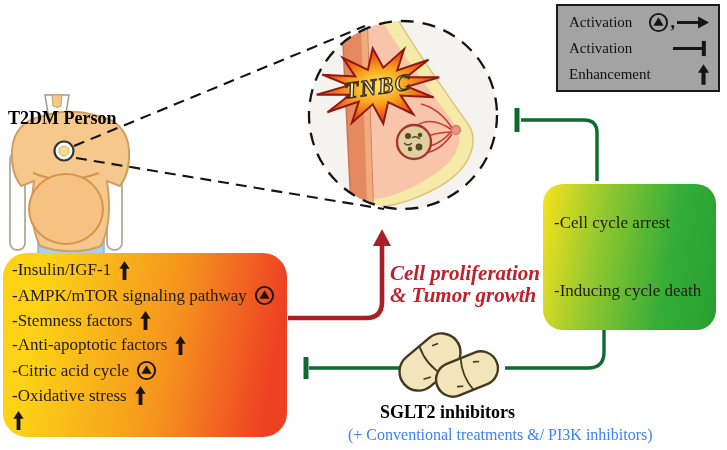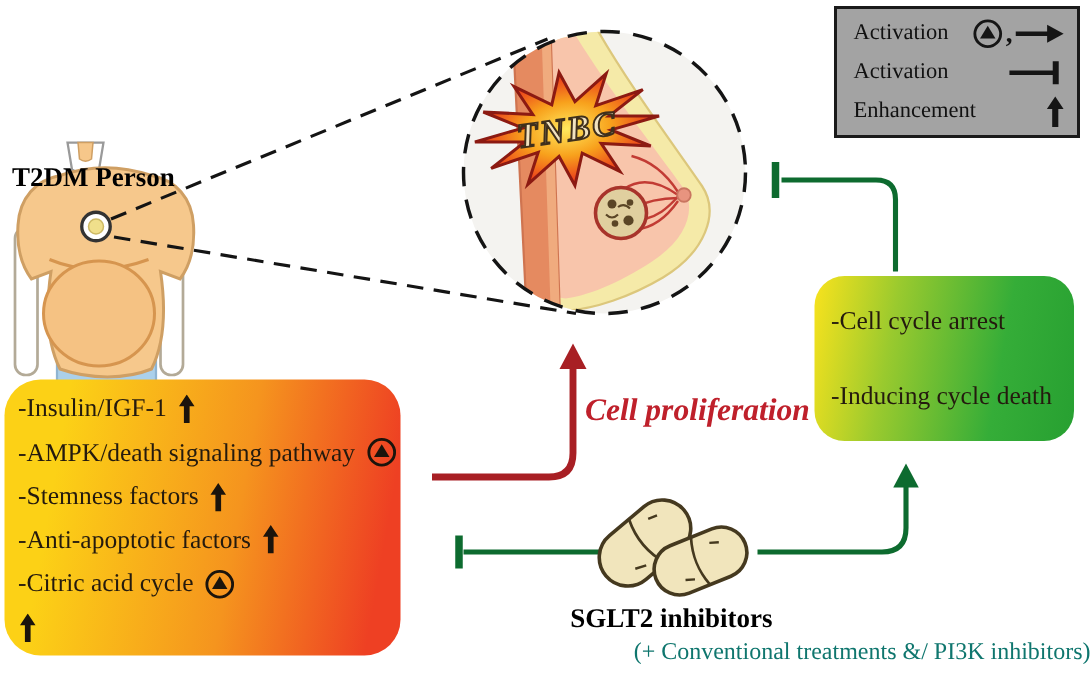--- a/index.html
+++ b/index.html
@@ -19,29 +19,29 @@
   .sym-arrow{width:33px;height:15px;}
   .sym-tbar{width:38px;height:19px;}
   .sym-up{width:13px;height:21px;}
 
   
   .t2dm{position:absolute;left:8px;top:60px;font-size:18px;font-weight:bold;color:#000000;z-index:3;margin-top:48px;}
   .prolif{position:absolute;left:390px;top:262px;z-index:2;font-size:21px;font-weight:bold;
           font-style:italic;color:#bf202b;line-height:22px;white-space:nowrap;}
   .sglt2-title{position:absolute;left:355px;top:402px;width:160px;text-align:right;
                font-size:18px;font-weight:bold;color:#000000;z-index:2;white-space:nowrap;}
-  .sglt2-sub{position:absolute;left:348px;top:426px;width:379px;text-align:right;
-             font-size:16px;color:#0f766e;z-index:2;white-space:nowrap;}
+  .sglt2-sub{position:absolute;left:348px;top:426px;width:379px;text-align:left;
+             font-size:16px;color:#3b82f6;z-index:2;white-space:nowrap;}
 
   
-  .risk-box{position:absolute;left:3px;top:253px;width:264px;height:184px;border-radius:24px;
+  .risk-box{position:absolute;left:3px;top:253px;width:284px;height:184px;border-radius:24px;
             background:linear-gradient(100deg,#fcd116 15%,#f5941e 58%,#ee4023 92%);z-index:2;
             display:flex;flex-direction:column;justify-content:space-around;
             padding:5px 6px 5px 9px;box-sizing:border-box;}
-  .effect-box{position:absolute;left:543px;top:184px;width:173px;height:110px;border-radius:20px;
+  .effect-box{position:absolute;left:543px;top:184px;width:173px;height:146px;border-radius:20px;
             background:linear-gradient(100deg,#f3e11e 2%,#9aca2e 30%,#35ad38 70%,#27a031 100%);z-index:2;
             display:flex;flex-direction:column;justify-content:space-around;
             padding:5px 4px 5px 11px;box-sizing:border-box;}
   .box-row{display:flex;align-items:center;gap:7px;}
   .txt{font-size:17px;color:#241a0e;white-space:nowrap;}
   .row-up{width:13px;height:19px;flex:0 0 auto;}
   .row-act{width:21px;height:21px;flex:0 0 auto;}
 </style>
 </head>
 <body>
@@ -181,21 +181,21 @@
   <div class="t2dm">T2DM Person</div>
 
   <div class="risk-box">
     <div class="box-row">
       <span class="txt">-Insulin/IGF-1</span>
       <svg class="row-up" viewBox="0 0 14 22">
           <path d="M7 0 L13 9 L9.2 9 L9.2 22 L4.8 22 L4.8 9 L1 9 Z" fill="#1b140c"></path>
         </svg>
     </div>
     <div class="box-row">
-      <span class="txt">-AMPK/death signaling pathway</span>
+      <span class="txt">-AMPK/mTOR signaling pathway</span>
       <svg class="row-act" viewBox="0 0 22 22">
           <circle cx="11" cy="11" r="9" fill="none" stroke="#1b140c" stroke-width="2"></circle>
           <path d="M11 5.4 L16.4 14.4 L5.6 14.4 Z" fill="#1b140c"></path>
         </svg>
     </div>
     <div class="box-row">
       <span class="txt">-Stemness factors</span>
       <svg class="row-up" viewBox="0 0 14 22">
           <path d="M7 0 L13 9 L9.2 9 L9.2 22 L4.8 22 L4.8 9 L1 9 Z" fill="#1b140c"></path>
         </svg>
@@ -207,28 +207,35 @@
         </svg>
     </div>
     <div class="box-row">
       <span class="txt">-Citric acid cycle</span>
       <svg class="row-act" viewBox="0 0 22 22">
           <circle cx="11" cy="11" r="9" fill="none" stroke="#1b140c" stroke-width="2"></circle>
           <path d="M11 5.4 L16.4 14.4 L5.6 14.4 Z" fill="#1b140c"></path>
         </svg>
     </div>
     <div class="box-row">
+      <span class="txt">-Oxidative stress</span>
+      <svg class="row-up" viewBox="0 0 14 22">
+          <path d="M7 0 L13 9 L9.2 9 L9.2 22 L4.8 22 L4.8 9 L1 9 Z" fill="#1b140c"></path>
+        </svg>
+    </div>
+    <div class="box-row">
       <svg class="row-up" viewBox="0 0 14 22">
           <path d="M7 0 L13 9 L9.2 9 L9.2 22 L4.8 22 L4.8 9 L1 9 Z" fill="#1b140c"></path>
         </svg>
     </div>
   </div>
 
   <div class="prolif">
     <div>Cell proliferation</div>
+    <div>&amp; Tumor growth</div>
   </div>
 
   <div class="effect-box">
     <div class="box-row">
       <span class="txt">-Cell cycle arrest</span>
     </div>
     <div class="box-row">
       <span class="txt">-Inducing cycle death</span>
     </div>
   </div>

